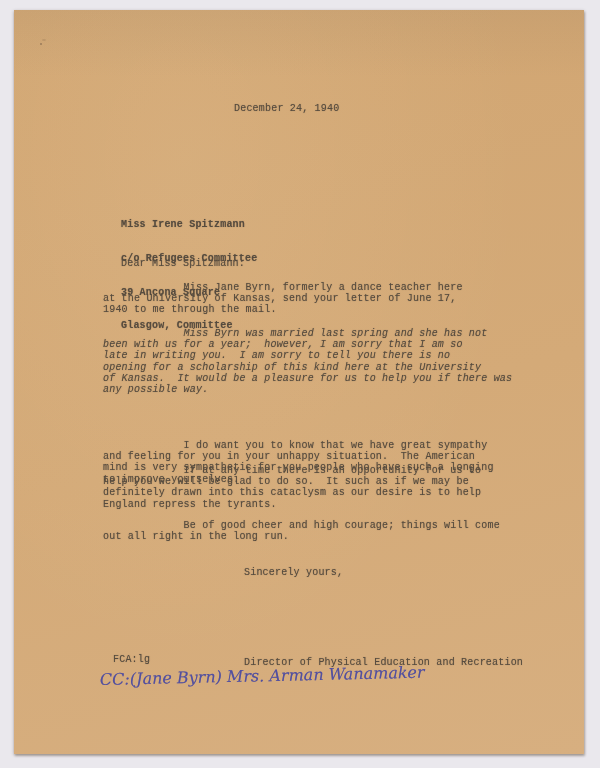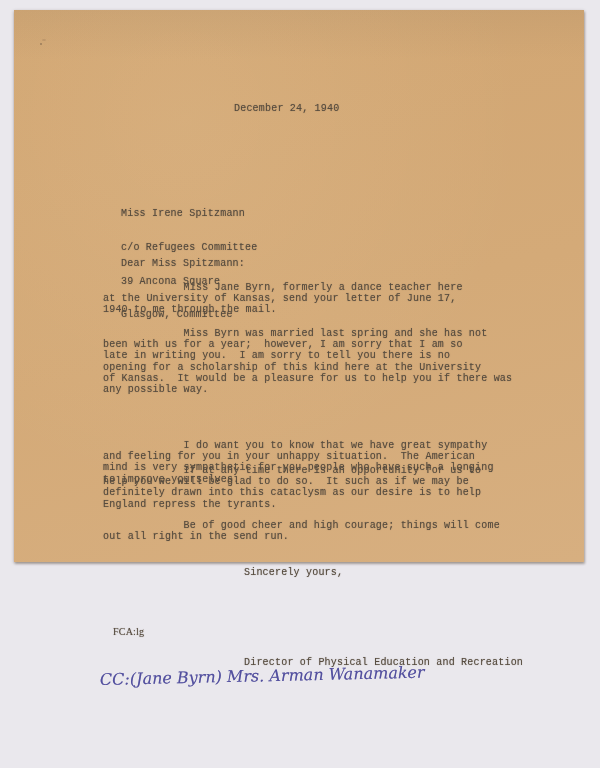--- a/index.html
+++ b/index.html
@@ -12,21 +12,21 @@
     background: #eae8ed;
     overflow: hidden;
     position: relative;
     font-family: "Liberation Mono", "DejaVu Sans Mono", monospace;
   }
   .paper {
     position: absolute;
     left: 14px;
     top: 10px;
     width: 570px;
-    height: 552px;
+    height: 744px;
     background:
       linear-gradient(180deg, rgba(140,120,95,0.12) 0%, rgba(140,120,95,0) 9%),
       radial-gradient(ellipse at 30% 20%, rgba(255,235,200,0.10), rgba(0,0,0,0) 60%),
       linear-gradient(165deg, #d1a571 0%, #d4aa78 55%, #d7af80 100%);
     box-shadow: 0 1px 3px rgba(90,80,70,0.45), 1px 2px 2px rgba(120,105,90,0.35);
   }
   .typed {
     position: absolute;
     color: #564b3e;
     font-size: 10px;
@@ -56,56 +56,56 @@
 </head>
 <body>
 
 <div class="paper">
 
   <div class="speck" style="left:26px; top:33px; width:2px; height:2px;"></div>
   <div class="speck" style="left:28px; top:29px; width:4px; height:2px; opacity:.35;"></div>
 
   <div class="typed" style="left:220px; top:93px;">December 24, 1940</div>
 
-  <div class="typed" style="left:107px; top:176px;">
+  <div class="typed" style="left:107px; top:187px;font-weight:bold;">
     <span class="addr-line">Miss Irene Spitzmann</span>
     <span class="addr-line">c/o Refugees Committee</span>
     <span class="addr-line">39 Ancona Square</span>
     <span class="addr-line">Glasgow, Committee</span>
   </div>
 
   <div class="typed" style="left:107px; top:248px;">Dear Miss Spitzmann:</div>
 
   <div class="typed" style="left:89px; top:272px;">             Miss Jane Byrn, formerly a dance teacher here
 at the University of Kansas, send your letter of June 17,
 1940 to me through the mail.</div>
 
-  <div class="typed" style="left:89px; top:318px;">             Miss Byrn was married last spring and she has not
+  <div class="typed" style="left:89px; top:318px;font-style:italic;">             Miss Byrn was married last spring and she has not
 been with us for a year;  however, I am sorry that I am so
 late in writing you.  I am sorry to tell you there is no
 opening for a scholarship of this kind here at the University
 of Kansas.  It would be a pleasure for us to help you if there was
 any possible way.</div>
 
   <div class="typed" style="left:89px; top:398px;margin-top:32px;">             I do want you to know that we have great sympathy
 and feeling for you in your unhappy situation.  The American
 mind is very sympathetic for you people who have such a longing
 to improve yourselves.</div>
 
   <div class="typed" style="left:89px; top:455px;">             If at any time there is an opportunity for us to
 help you we will be glad to do so.  It such as if we may be
 definitely drawn into this cataclysm as our desire is to help
 England repress the tyrants.</div>
 
   <div class="typed" style="left:89px; top:510px;">             Be of good cheer and high courage; things will come
-out all right in the send run.</div>
+out all right in the long run.</div>
 
   <div class="typed" style="left:230px; top:557px;">Sincerely yours,</div>
 
   <div class="typed" style="left:230px; top:625px;">
     <span class="addr-line">Director of Physical Education and Recreation</span>
   </div>
 
-  <div class="typed" style="left:99px; top:616px;font-family:Liberation Serif, serif;">FCA:lg</div>
+  <div class="typed" style="left:99px; top:644px;">FCA:lg</div>
 
   <div class="handwritten" style="left:86px; top:660px;">CC:(Jane Byrn) Mrs. Arman Wanamaker</div>
 
 </div>
 
 </body></html>

